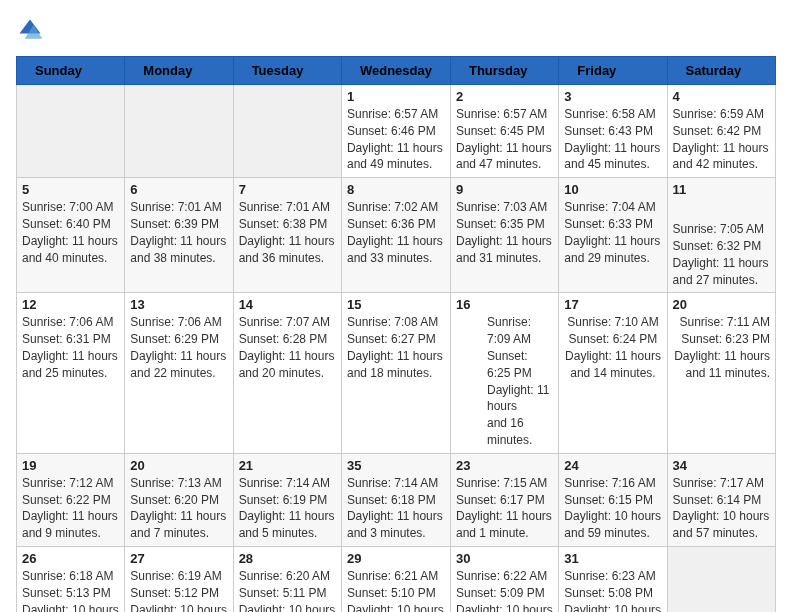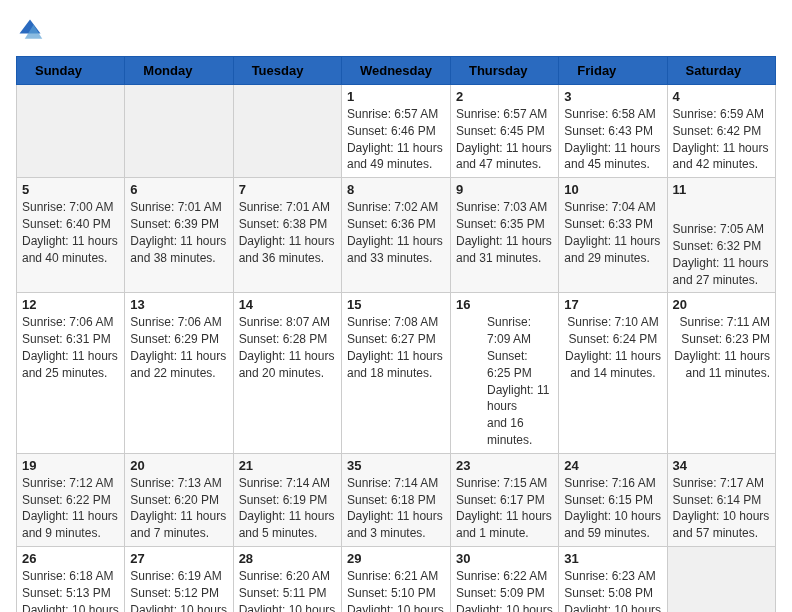--- a/index.html
+++ b/index.html
@@ -215,21 +215,21 @@
         </td>
         <td>
           <div class="day-number">13</div>
           <div class="day-info" style="white-space: pre-line;">Sunrise: 7:06 AM
 Sunset: 6:29 PM
 Daylight: 11 hours
 and 22 minutes.</div>
         </td>
         <td>
           <div class="day-number">14</div>
-          <div class="day-info" style="white-space: pre-line;">Sunrise: 8:07 AM
+          <div class="day-info" style="white-space: pre-line;">Sunrise: 7:07 AM
 Sunset: 6:28 PM
 Daylight: 11 hours
 and 20 minutes.</div>
         </td>
         <td>
           <div class="day-number">15</div>
           <div class="day-info" style="white-space: pre-line;">Sunrise: 7:08 AM
 Sunset: 6:27 PM
 Daylight: 11 hours
 and 18 minutes.</div>

